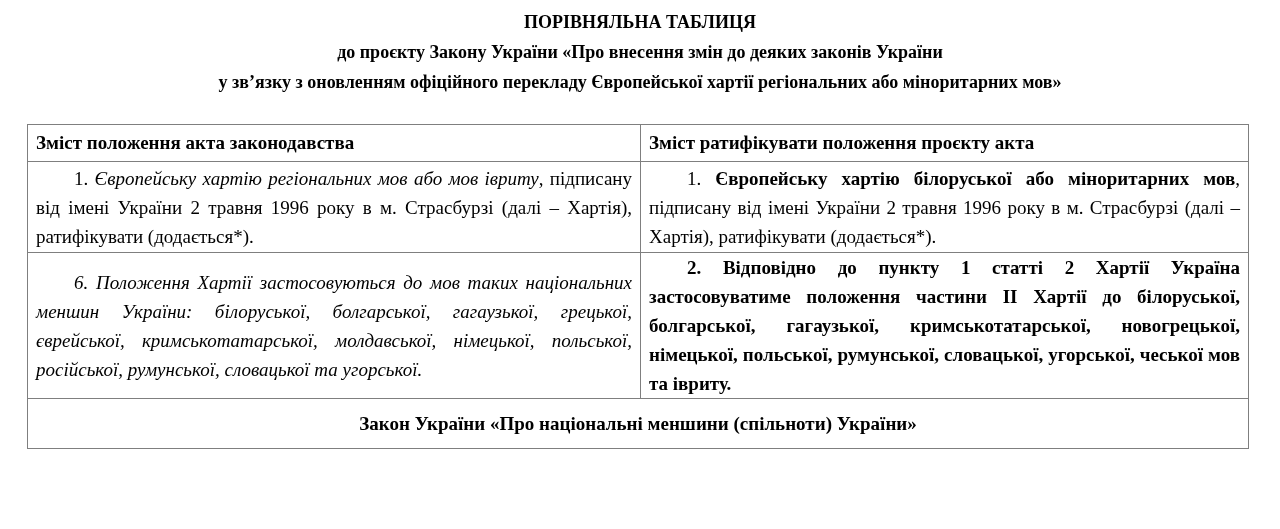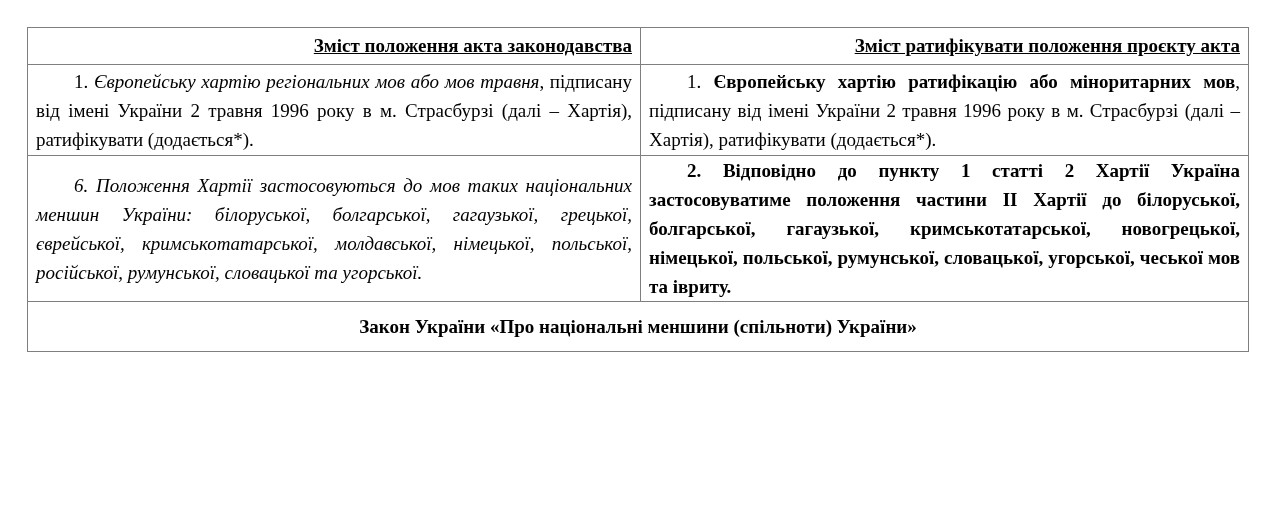--- a/index.html
+++ b/index.html
@@ -31,22 +31,21 @@
   table.cmp td, table.cmp th {
     border: 1px solid #7f7f7f;
     padding: 0 8px;
     font-size: 19px;
     vertical-align: middle;
   }
   th.col-head {
     height: 37px;
     font-size: 18px;
     font-weight: bold;
-    text-align: right;
-    text-decoration: underline;
+    text-align: left;
   }
   td.law-cell {
     height: 92px;
     text-align: center;
     line-height: 29px;
   }
   td.para-cell {
     height: 91px;
     text-align: justify;
     line-height: 29px;
@@ -61,39 +60,44 @@
   }
   .indent { text-indent: 38px; }
   .it  { font-style: italic; }
   .bd  { font-weight: bold; }
 </style>
 </head>
 <body>
 
 <div class="page">
 
+  <div class="title-block">
+    <div>ПОРІВНЯЛЬНА ТАБЛИЦЯ</div>
+    <div>до проєкту Закону України «Про внесення змін до деяких законів України</div>
+    <div>у зв’язку з оновленням офіційного перекладу Європейської хартії регіональних або міноритарних мов»</div>
+  </div>
 
   <table class="cmp">
     <colgroup>
       <col style="width:613px">
       <col style="width:608px">
     </colgroup>
     <tbody>
       <tr>
         <th class="col-head">Зміст положення акта законодавства</th>
         <th class="col-head">Зміст ратифікувати положення проєкту акта</th>
       </tr>
 
 
       <tr>
         <td class="para-cell">
-          <p class="indent"><span>1. </span><span class="it">Європейську хартію регіональних мов або мов травня</span><span>, підписану від імені України 2 травня 1996 року в м. Страсбурзі (далі – Хартія), ратифікувати (додається*).</span></p>
+          <p class="indent"><span>1. </span><span class="it">Європейську хартію регіональних мов або мов івриту</span><span>, підписану від імені України 2 травня 1996 року в м. Страсбурзі (далі – Хартія), ратифікувати (додається*).</span></p>
         </td>
         <td class="para-cell">
-          <p class="indent"><span>1. </span><span class="bd">Європейську хартію ратифікацію або міноритарних мов</span><span>, підписану від імені України 2 травня 1996 року в м. Страсбурзі (далі – Хартія), ратифікувати (додається*).</span></p>
+          <p class="indent"><span>1. </span><span class="bd">Європейську хартію білоруської або міноритарних мов</span><span>, підписану від імені України 2 травня 1996 року в м. Страсбурзі (далі – Хартія), ратифікувати (додається*).</span></p>
         </td>
       </tr>
 
       <tr>
         <td class="para-cell tall">
           <p class="indent it">6. Положення Хартії застосовуються до мов таких національних меншин України: білоруської, болгарської, гагаузької, грецької, єврейської, кримськотатарської, молдавської, німецької, польської, російської, румунської, словацької та угорської.</p>
         </td>
         <td class="para-cell tall">
           <p class="indent bd">2. Відповідно до пункту 1 статті 2 Хартії Україна застосовуватиме положення частини II Хартії до білоруської, болгарської, гагаузької, кримськотатарської, новогрецької, німецької, польської, румунської, словацької, угорської, чеської мов та івриту.</p>
         </td>

